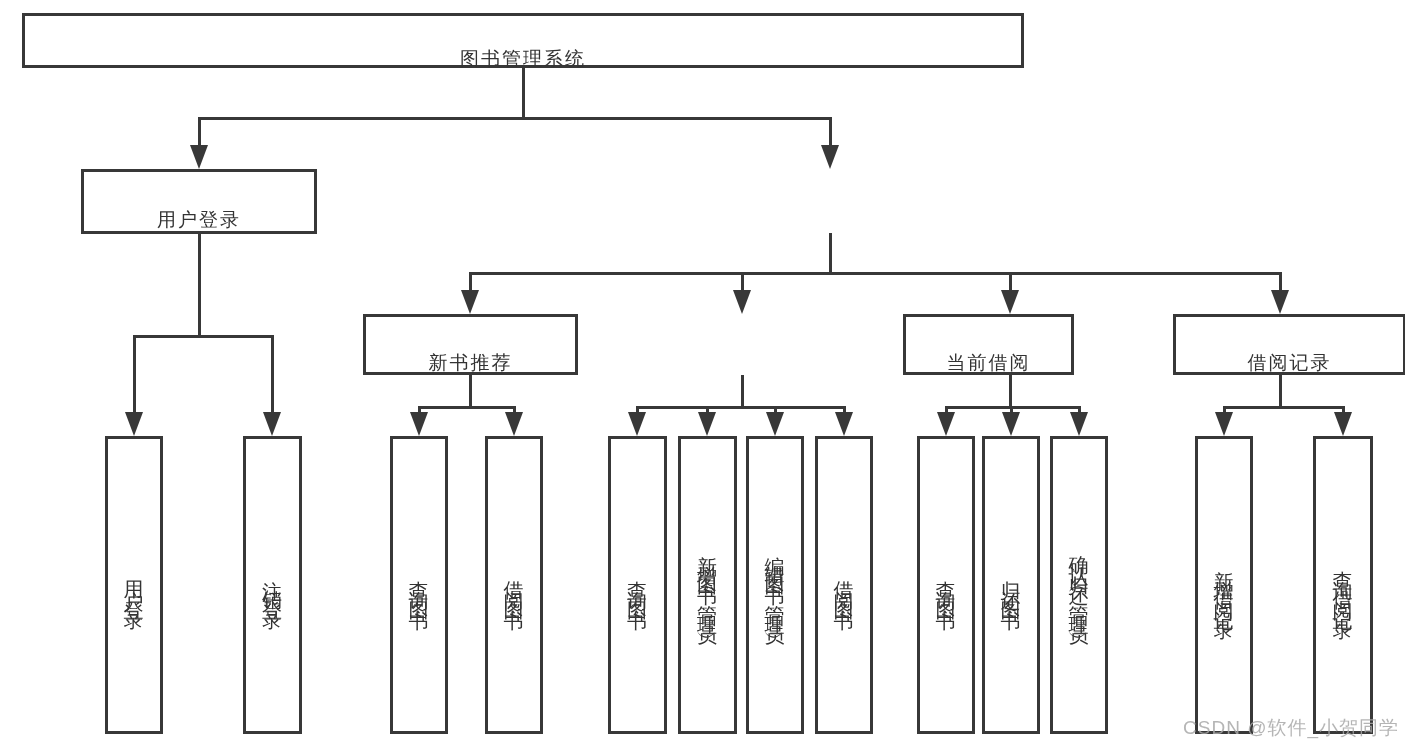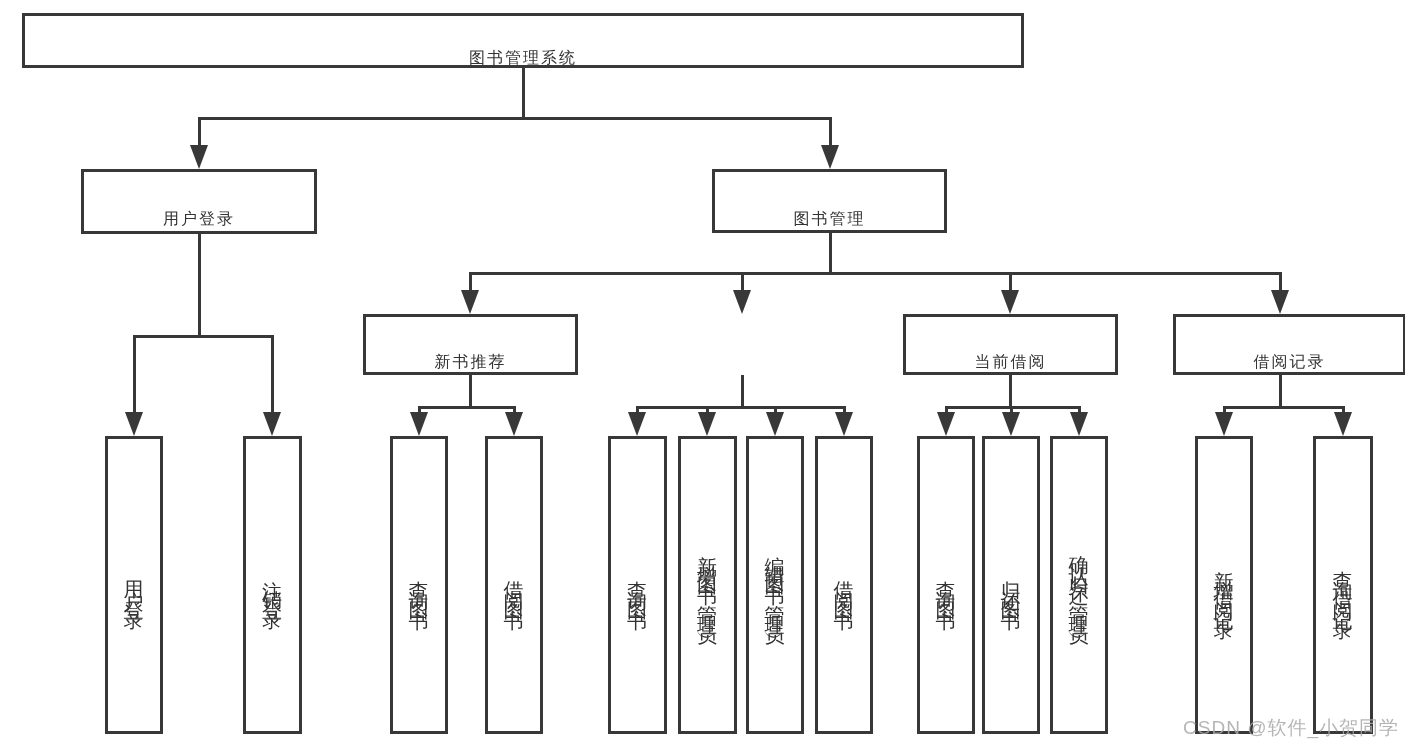--- a/index.html
+++ b/index.html
@@ -7,21 +7,21 @@
     position:relative;width:1405px;height:747px;background:#ffffff;overflow:hidden;
     font-family:"Liberation Sans","DejaVu Sans",sans-serif;
   }
   .node{
     position:absolute;box-sizing:border-box;background:#ffffff;
     border:3px solid var(--line,#383838);
     display:flex;align-items:center;justify-content:center;
     color:var(--text,#333333);
   }
   .node .label{white-space:nowrap;}
-  .node.h .label{font-size:16px;letter-spacing:2px;margin-top:36px;}
+  .node.h .label{font-size:19px;letter-spacing:2px;margin-top:36px;}
   .node.v .label{
     writing-mode:vertical-rl;
     font-size:20px;letter-spacing:10px;line-height:1;
   }
   .seg{position:absolute;background:var(--line,#383838);}
   .arrow{
     position:absolute;width:0;height:0;
     border-left:9px solid transparent;border-right:9px solid transparent;
     border-top:24px solid var(--line,#383838);
   }
@@ -35,27 +35,24 @@
 <body>
 
 <div class="canvas" id="diagram" style="--line: #383838; --text: #333333;">
   <div class="watermark">CSDN @软件_小贺同学</div>
 <div class="node h" style="left: 22px; top: 13px; width: 1002px; height: 55px;">
       <span class="label">图书管理系统</span>
     </div>
     <div class="node h" style="left: 81px; top: 169px; width: 236px; height: 65px;">
       <span class="label">用户登录</span>
     </div>
-    <div class="node h" style="left: 712px; top: 169px; width: 235px; height: 64px;">
-      <span class="label">图书管理</span>
-    </div>
     <div class="node h" style="left: 363px; top: 314px; width: 215px; height: 61px;">
       <span class="label">新书推荐</span>
     </div>
-    <div class="node h" style="left: 903px; top: 314px; width: 215px; height: 61px;">
+    <div class="node h" style="left: 903px; top: 314px; width: 171px; height: 61px;">
       <span class="label">当前借阅</span>
     </div>
     <div class="node h" style="left: 1173px; top: 314px; width: 233px; height: 61px;">
       <span class="label">借阅记录</span>
     </div>
     <div class="node v" style="left: 105px; top: 436px; width: 58px; height: 298px;">
       <span class="label">用户登录</span>
     </div>
     <div class="node v" style="left: 243px; top: 436px; width: 59px; height: 298px;">
       <span class="label">注销登录</span>

